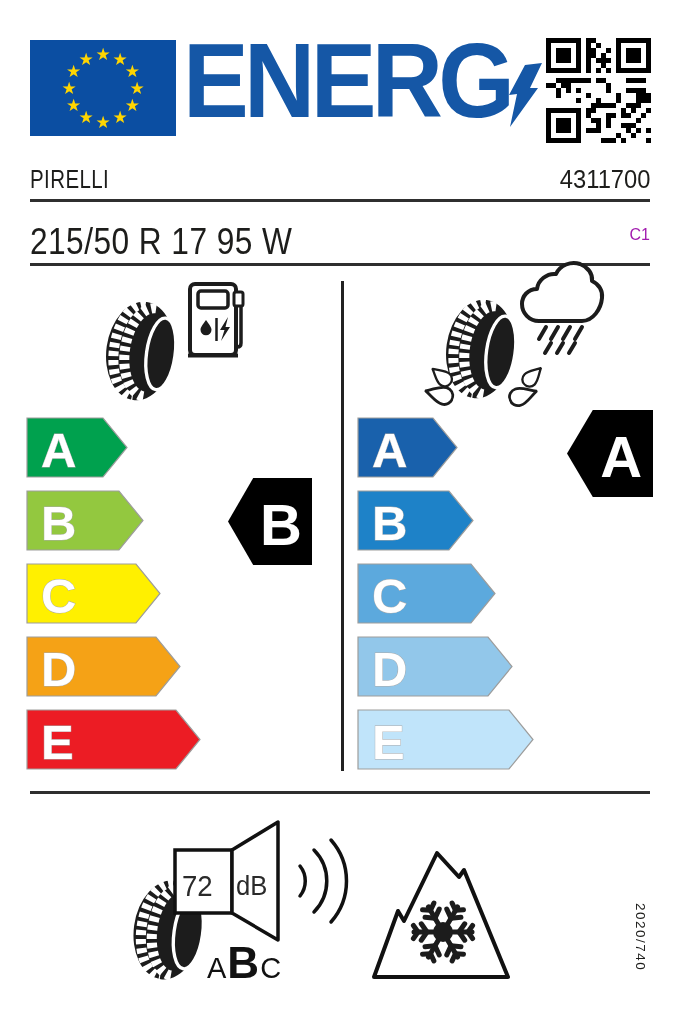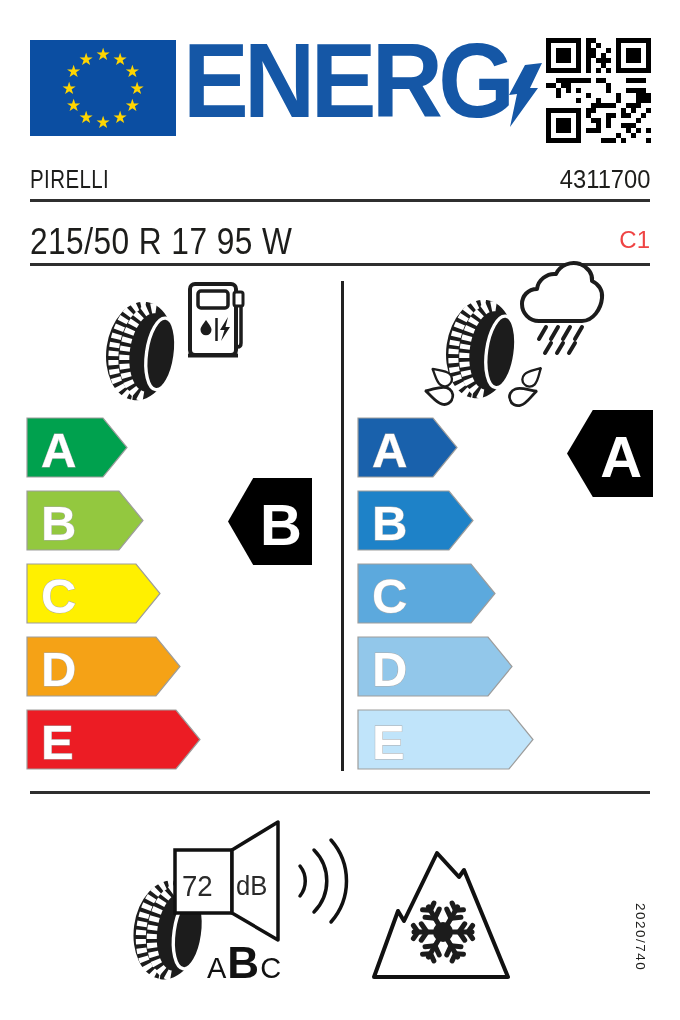--- a/index.html
+++ b/index.html
@@ -10,21 +10,21 @@
   .flag{left:30px;top:40px;width:146px;height:96px;background:#0b4ea2;}
   .flag .star{position:absolute;color:#ffd500;font-size:17px;line-height:1;transform:translate(-50%,-50%);}
   .energ{left:183px;top:27px;font-size:106px;font-weight:700;color:#1557a6;letter-spacing:-5px;
          line-height:1;transform:scaleX(0.93);transform-origin:left top;white-space:nowrap;}
   .bolt{left:502px;top:63px;width:40px;height:64px;}
   #qr{left:546px;top:38px;width:105px;height:105px;}
   
   .supplier{left:30px;top:165px;font-size:25px;letter-spacing:.5px;transform:scaleX(0.82);transform-origin:left top;}
   .typeid{right:30px;top:165px;font-size:25px;transform:scaleX(0.95);transform-origin:right top;}
   .desig{left:30px;top:221px;font-size:36px;letter-spacing:.5px;transform:scaleX(0.88);transform-origin:left top;white-space:nowrap;}
-  .cls{right:30px;top:226px;font-size:24px;color:#ef4444;}
+  .cls{right:30px;top:226px;font-size:16px;color:#a21caf;}
   
   .rule{left:30px;width:620px;background:#2f2f2f;}
   .r1{top:199px;height:2.5px;}
   .r2{top:263px;height:2.5px;}
   .r3{top:791px;height:3px;}
   .vdiv{left:341px;top:281px;width:2.5px;height:490px;background:#222;}
   
   #art{left:0;top:0;width:680px;height:1020px;}
   
   .n72{left:182px;top:869px;font-size:30px;color:#2a2a2a;transform:scaleX(0.92);transform-origin:left top;}

